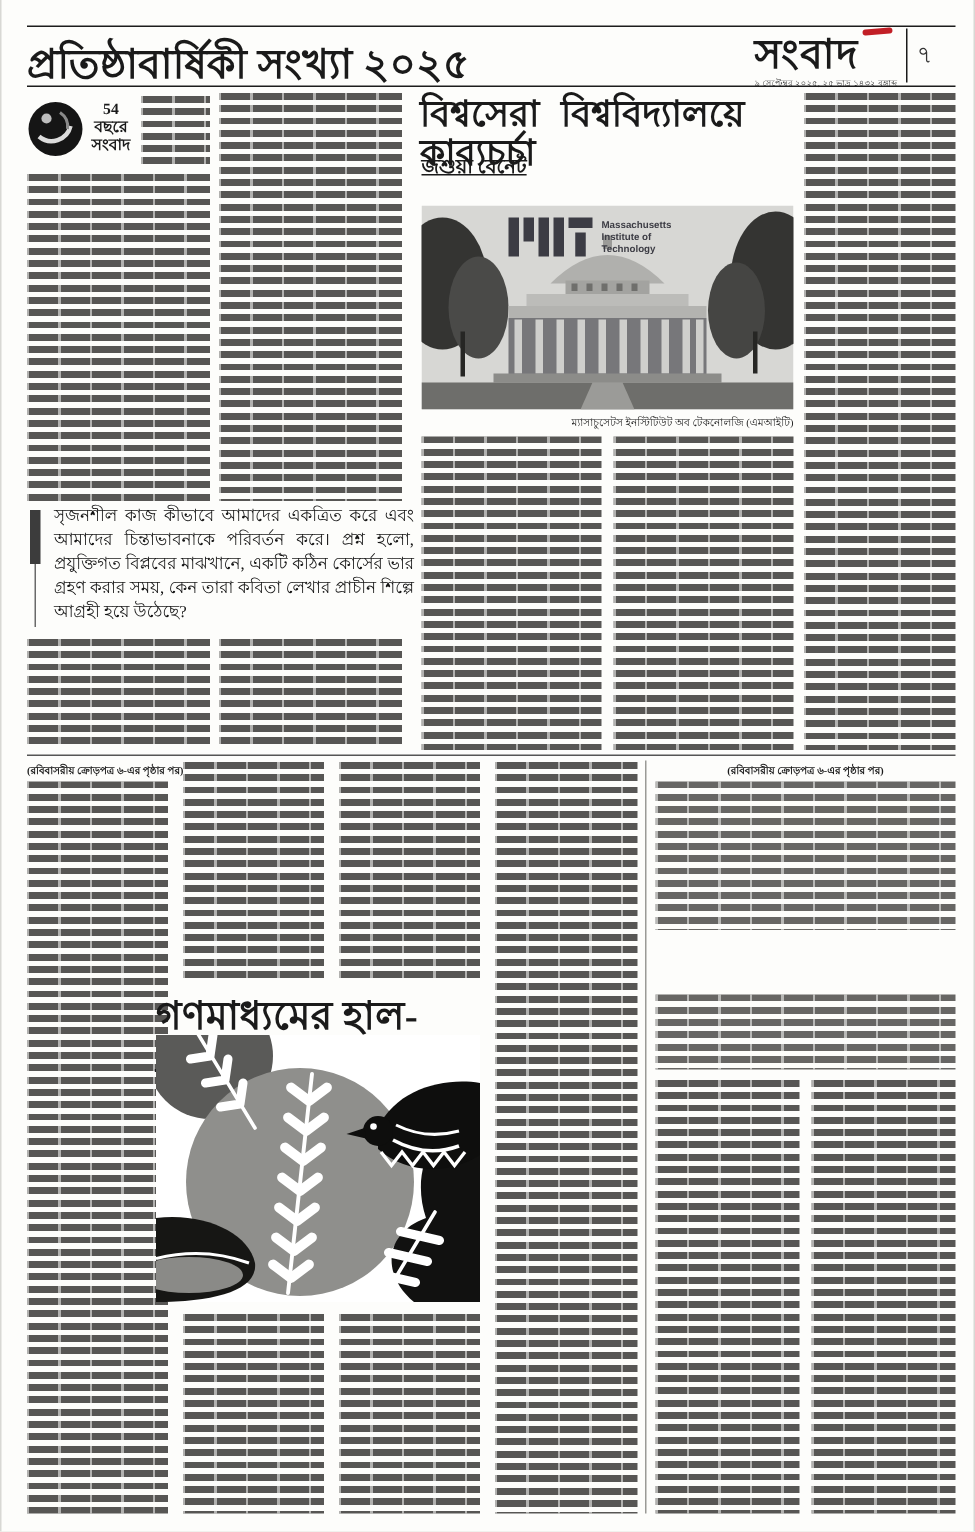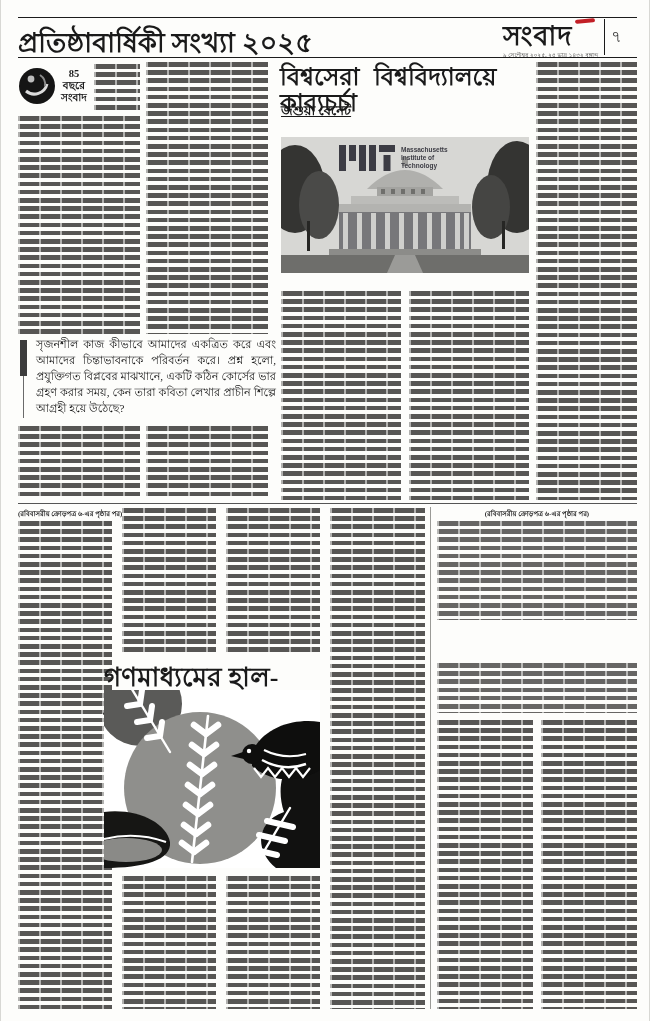--- a/index.html
+++ b/index.html
@@ -75,21 +75,21 @@
   <div class="abs rule" style="left:18px;top:57px;width:619px;"></div>
 
   <div class="abs emblem" style="left:18px;top:62px;width:72px;height:48px;">
     <svg width="38" height="38" viewBox="0 0 38 38">
       <circle cx="19" cy="19" r="18" fill="#151515"></circle>
       <path d="M8,24 a13,13 0 0 0 21,-7" stroke="#dcdcdc" stroke-width="3" fill="none"></path>
       <circle cx="13" cy="12" r="3.4" fill="#bdbdbd"></circle>
       <path d="M22,8 q6,4 5,11" stroke="#8a8a8a" stroke-width="2" fill="none"></path>
     </svg>
     <div class="emblem-lines">
-      <div>85</div>
+      <div>54</div>
       <div>বছরে</div>
       <div>সংবাদ</div>
     </div>
   </div>
 
   <div class="abs greek" style="left:94px;top:64px;width:46px;height:46px;"></div>
   <div class="abs greek" style="left:18px;top:116px;width:122px;height:218px;"></div>
   <div class="abs greek" style="left:146px;top:62px;width:122px;height:272px;"></div>
 
   <div class="abs quote-box" style="left:20px;top:337px;width:256px;height:82px;">
@@ -152,20 +152,21 @@
         <rect x="20" y="0" width="7" height="26"></rect>
         <rect x="30" y="0" width="7" height="26"></rect>
         <rect x="40" y="0" width="16" height="7"></rect>
         <rect x="44.5" y="10" width="7" height="16"></rect>
         <text x="62" y="7" font-size="6.5" font-weight="700" font-family="Liberation Sans, sans-serif" fill="#3c3c44">Massachusetts</text>
         <text x="62" y="15" font-size="6.5" font-weight="700" font-family="Liberation Sans, sans-serif" fill="#3c3c44">Institute of</text>
         <text x="62" y="23" font-size="6.5" font-weight="700" font-family="Liberation Sans, sans-serif" fill="#3c3c44">Technology</text>
       </g>
     </svg>
   </div>
+  <div class="abs caption" style="left:281px;top:276px;width:248px;">ম্যাসাচুসেটস ইনস্টিটিউট অব টেকনোলজি (এমআইটি)</div>
 
   <div class="abs greek" style="left:281px;top:291px;width:120px;height:209px;"></div>
   <div class="abs greek" style="left:409px;top:291px;width:120px;height:209px;"></div>
   <div class="abs greek" style="left:536px;top:62px;width:101px;height:438px;"></div>
 
   <div class="abs rule" style="left:18px;top:503px;width:619px;height:1px;background:#555;"></div>
   <div class="abs vrule" style="left:430px;top:507px;height:502px;"></div>
 
   <div class="abs marker" style="left:18px;top:508px;width:112px;">(রবিবাসরীয় ক্রোড়পত্র ৬-এর পৃষ্ঠার পর)</div>
 

